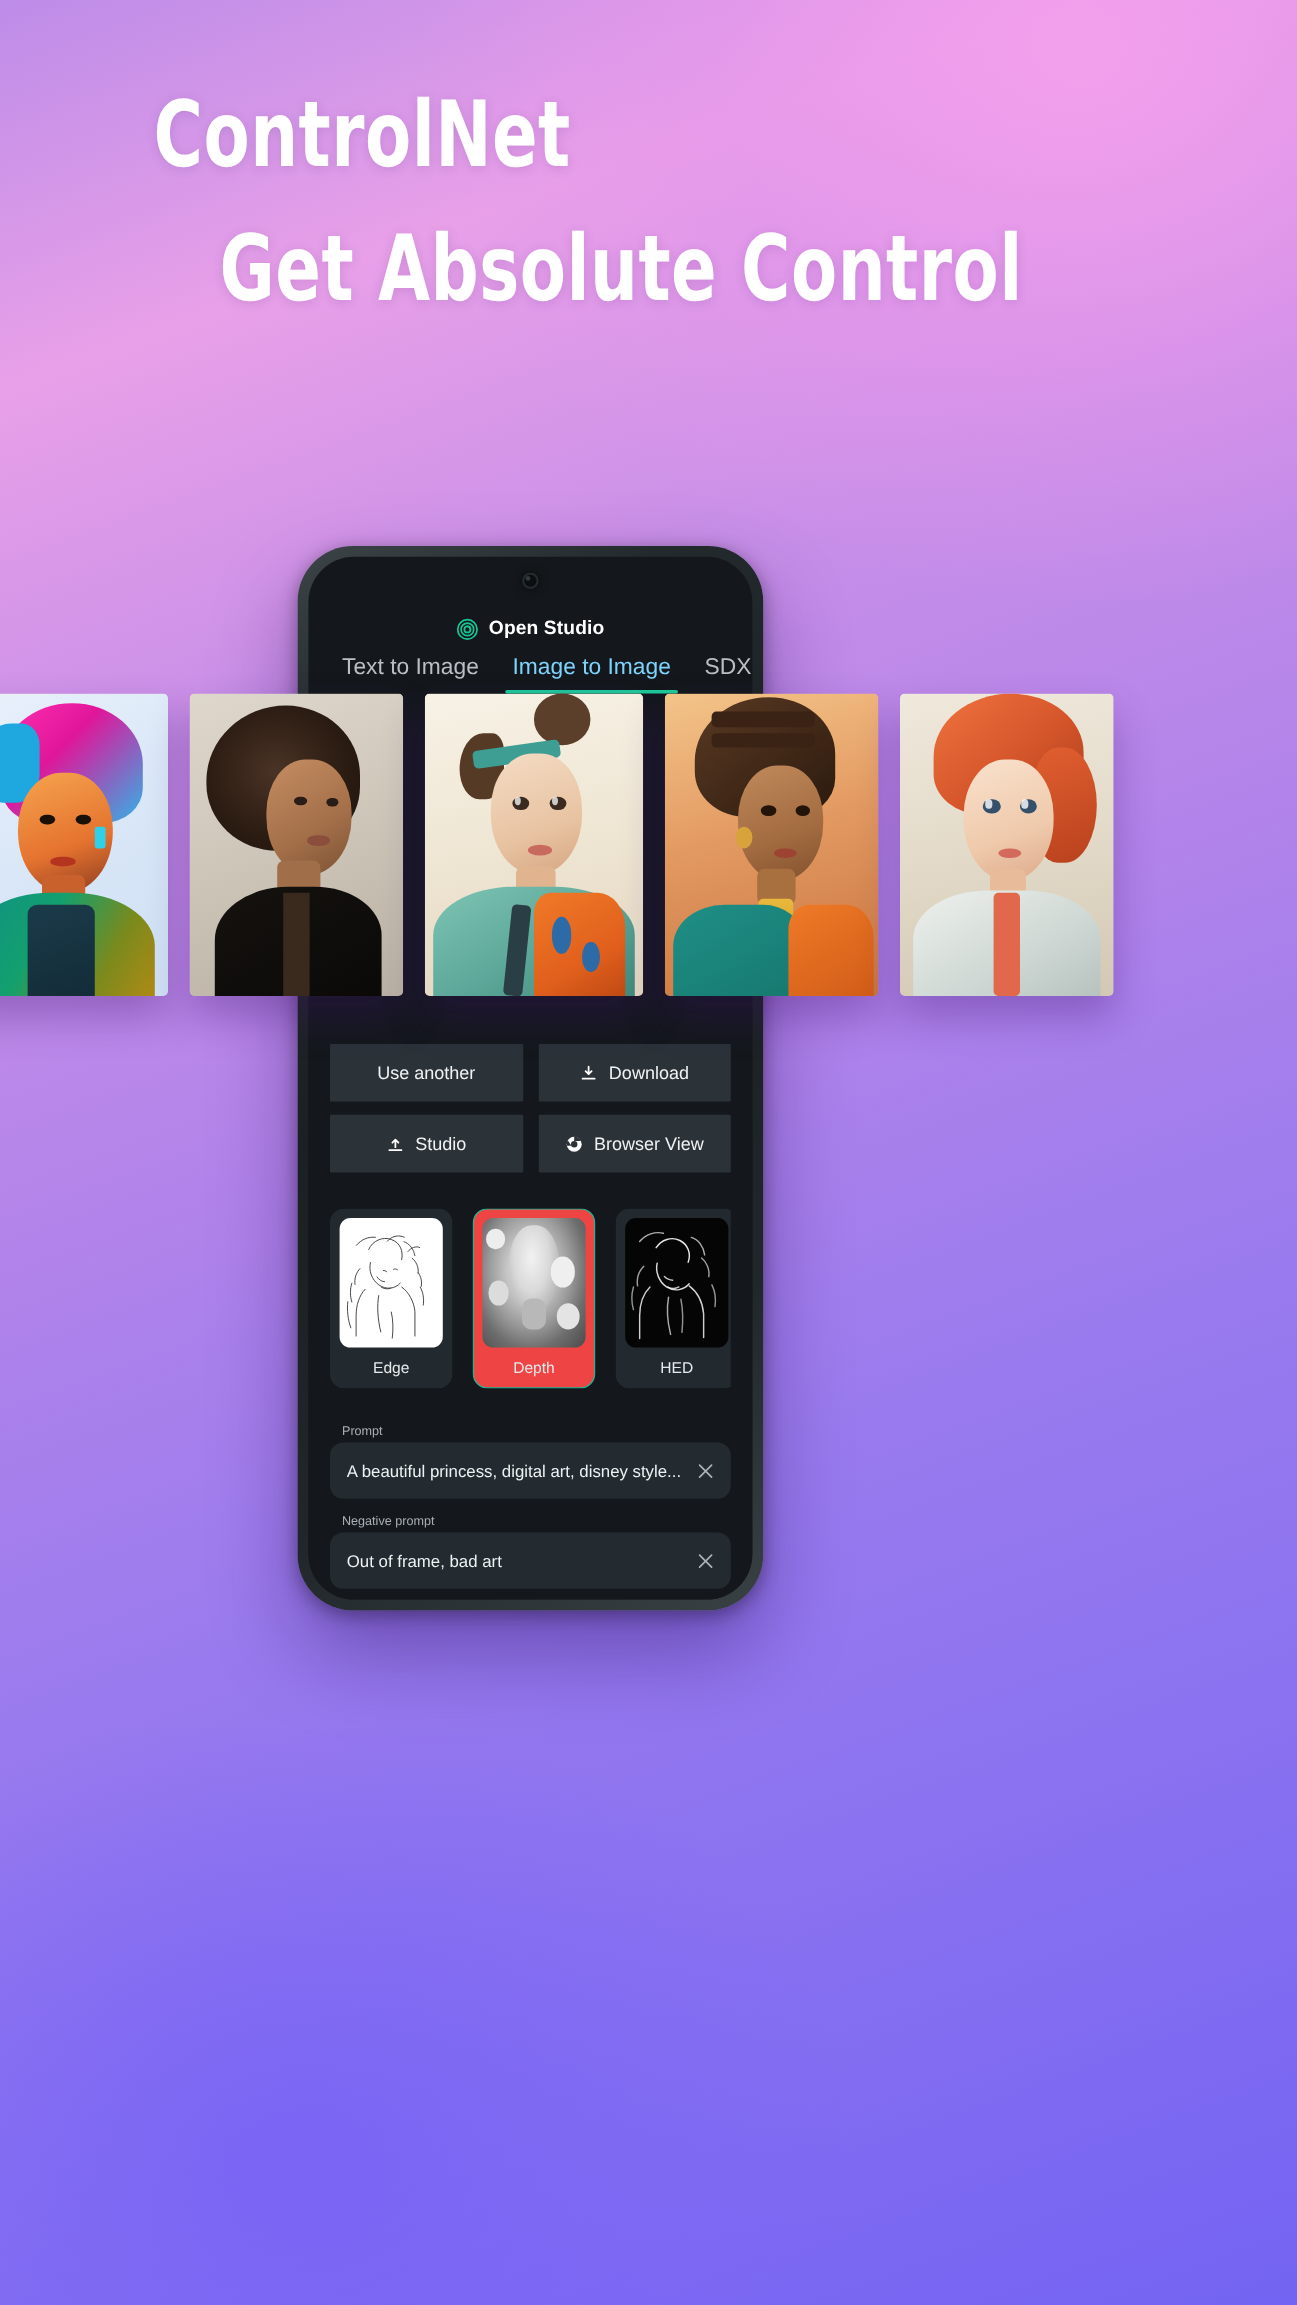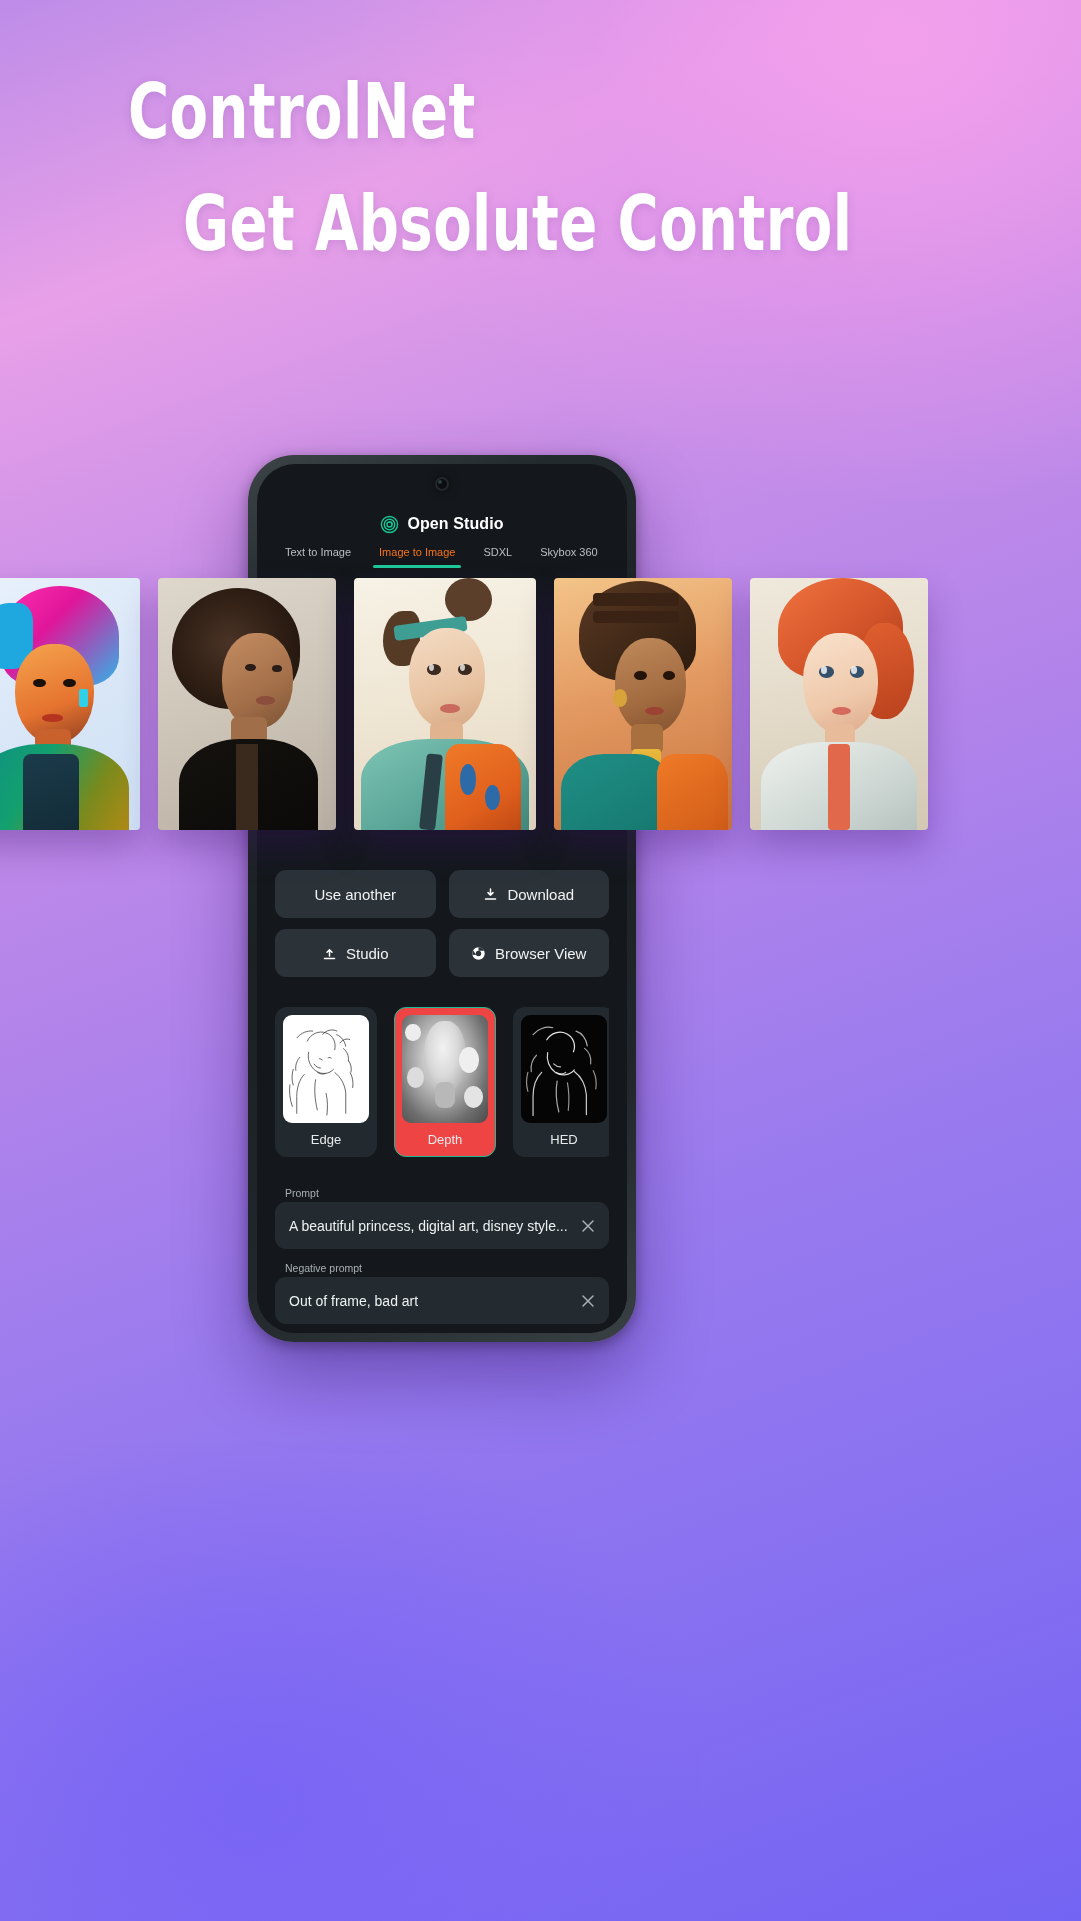--- a/index.html
+++ b/index.html
@@ -166,25 +166,25 @@
     align-items: flex-start;
     gap: 0px;
     padding-left: 14px;
     z-index: 6;
     overflow: hidden;
   }
   .tab {
     flex: 0 0 auto;
     padding: 2px 14px 10px 14px;
     color: #b9bfc4;
-    font-size: 11px;
+    font-size: 19px;
     white-space: nowrap;
     position: relative;
   }
-  .tab.active { color: #f97316; font-weight: normal; }
+  .tab.active { color: #7dd3fc; font-weight: normal; }
   .tab.active::after {
     content:"";
     position:absolute;
     left: 8px; right: 8px; bottom: 0;
     height: 3px;
     border-radius: 2px;
     background: #1fc99b;
   }
 
   
@@ -198,21 +198,21 @@
 
   
   #action-grid {
     display: grid;
     grid-template-columns: 1fr 1fr;
     gap: 11px 13px;
     margin-top: 12px;
   }
   .action-btn {
     height: 48px;
-    border-radius: 11px;
+    border-radius: 1px;
     background: #2b3238;
     display: flex;
     align-items: center;
     justify-content: center;
     gap: 9px;
     color: #f0f2f3;
     font-size: 15px;
   }
   .action-btn svg { display:block; }
 

